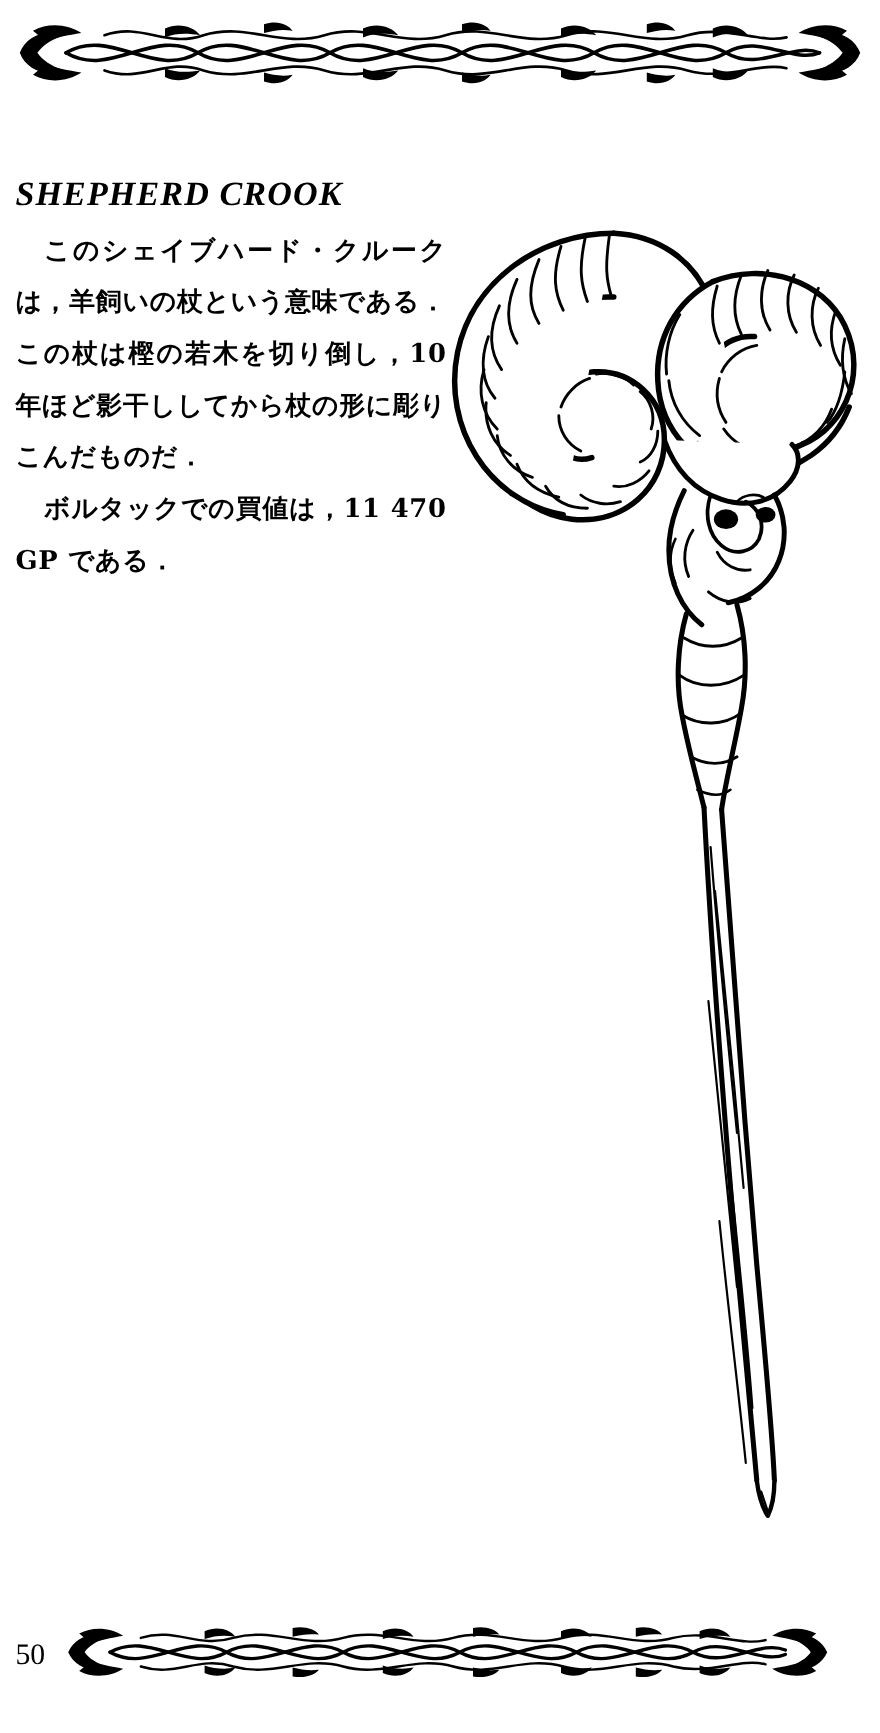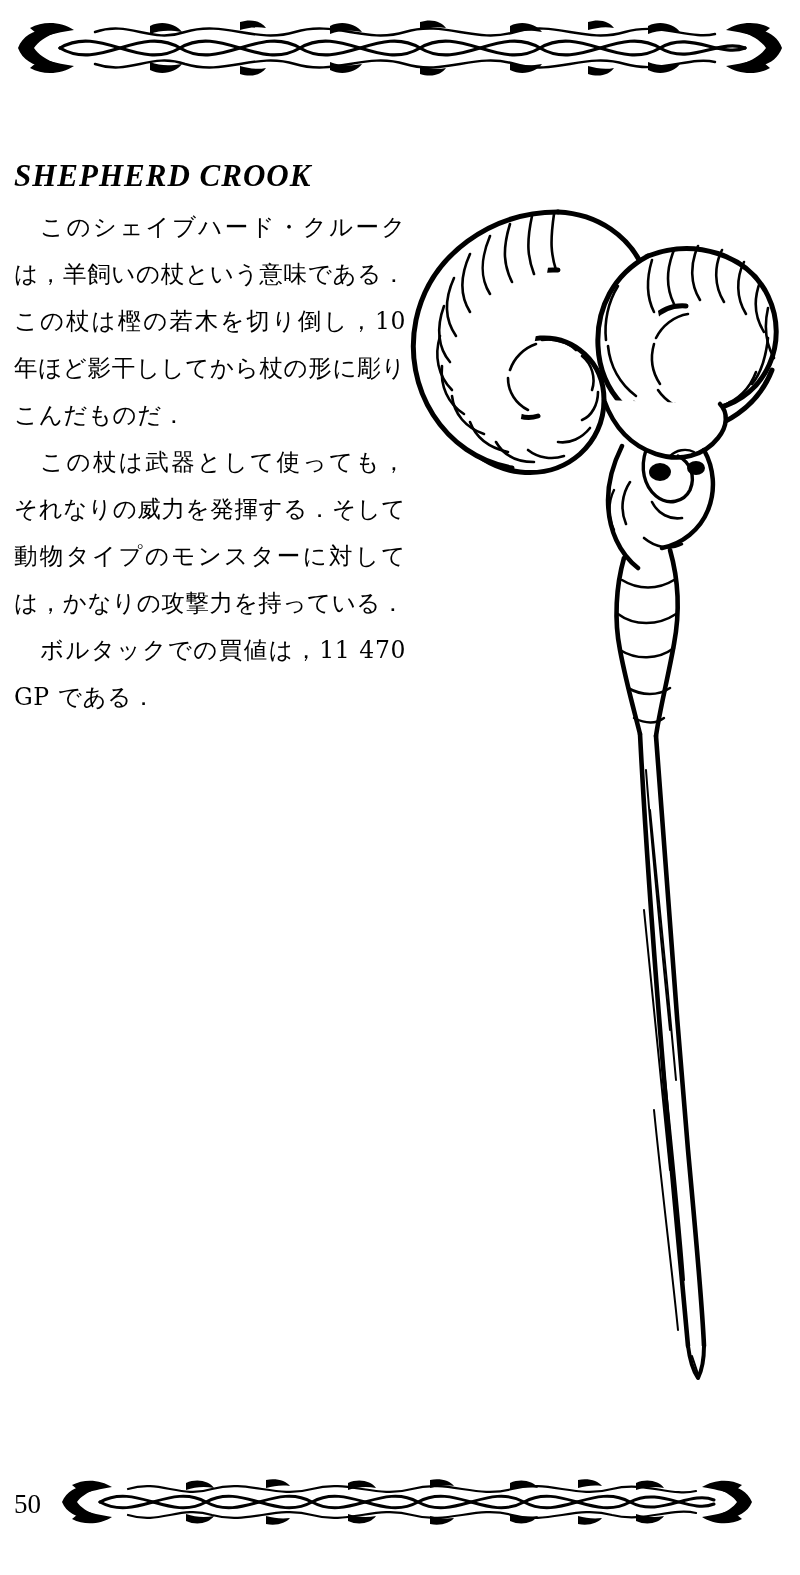--- a/index.html
+++ b/index.html
@@ -58,20 +58,21 @@
 
   .para {
     font-family: "DejaVu Serif", "Liberation Serif", serif;
     font-size: 23.5px;
     line-height: 47px;
     letter-spacing: 0.6px;
     text-indent: 26px;
     margin: 0 0 0 0;
     text-align: justify;
     text-justify: inter-character;
+    font-weight: bold;
   }
 
   .page-number {
     position: absolute;
     left: 14px;
     top: 1489px;
     font-family: "Liberation Serif", serif;
     font-size: 27px;
   }
 
@@ -124,21 +125,20 @@
         <path d="M588 4 C600 0, 610 4, 614 10 C604 8, 596 10, 588 12 Z"></path>
         <path d="M588 56 C600 60, 610 56, 614 50 C604 52, 596 50, 588 48 Z"></path>
       </g>
     </svg>
   </div>
 
   <div class="title">SHEPHERD CROOK</div>
 
   <div class="body-col">
     <p class="para">このシェイブハード・クルークは，羊飼いの杖という意味である．この杖は樫の若木を切り倒し，10年ほど影干ししてから杖の形に彫りこんだものだ．</p>
-    <p class="para">この杖は武器として使っても，それなりの威力を発揮する．そして動物タイプのモンスターに対しては，かなりの攻撃力を持っている．</p>
     <p class="para">ボルタックでの買値は，11 470 GP である．</p>
   </div>
 
   <div class="illustration">
     <svg width="386" height="1250" viewBox="0 0 386 1250" xmlns="http://www.w3.org/2000/svg">
       <g stroke="#000" fill="none" stroke-linecap="round" stroke-linejoin="round">
 
         <path d="M150 120 C96 118, 46 152, 34 206 C22 262, 58 316, 112 322 C160 327, 196 293, 196 250 C196 212, 166 186, 132 188 C104 190, 86 212, 90 238 C93 259, 112 272, 130 266" stroke-width="5" fill="#fff"></path>
         <path d="M150 62 C84 62, 22 104, 8 170 C-6 238, 36 306, 104 318" stroke-width="5" fill="#fff"></path>
         <path d="M150 62 C190 64, 222 86, 236 120" stroke-width="5"></path>

